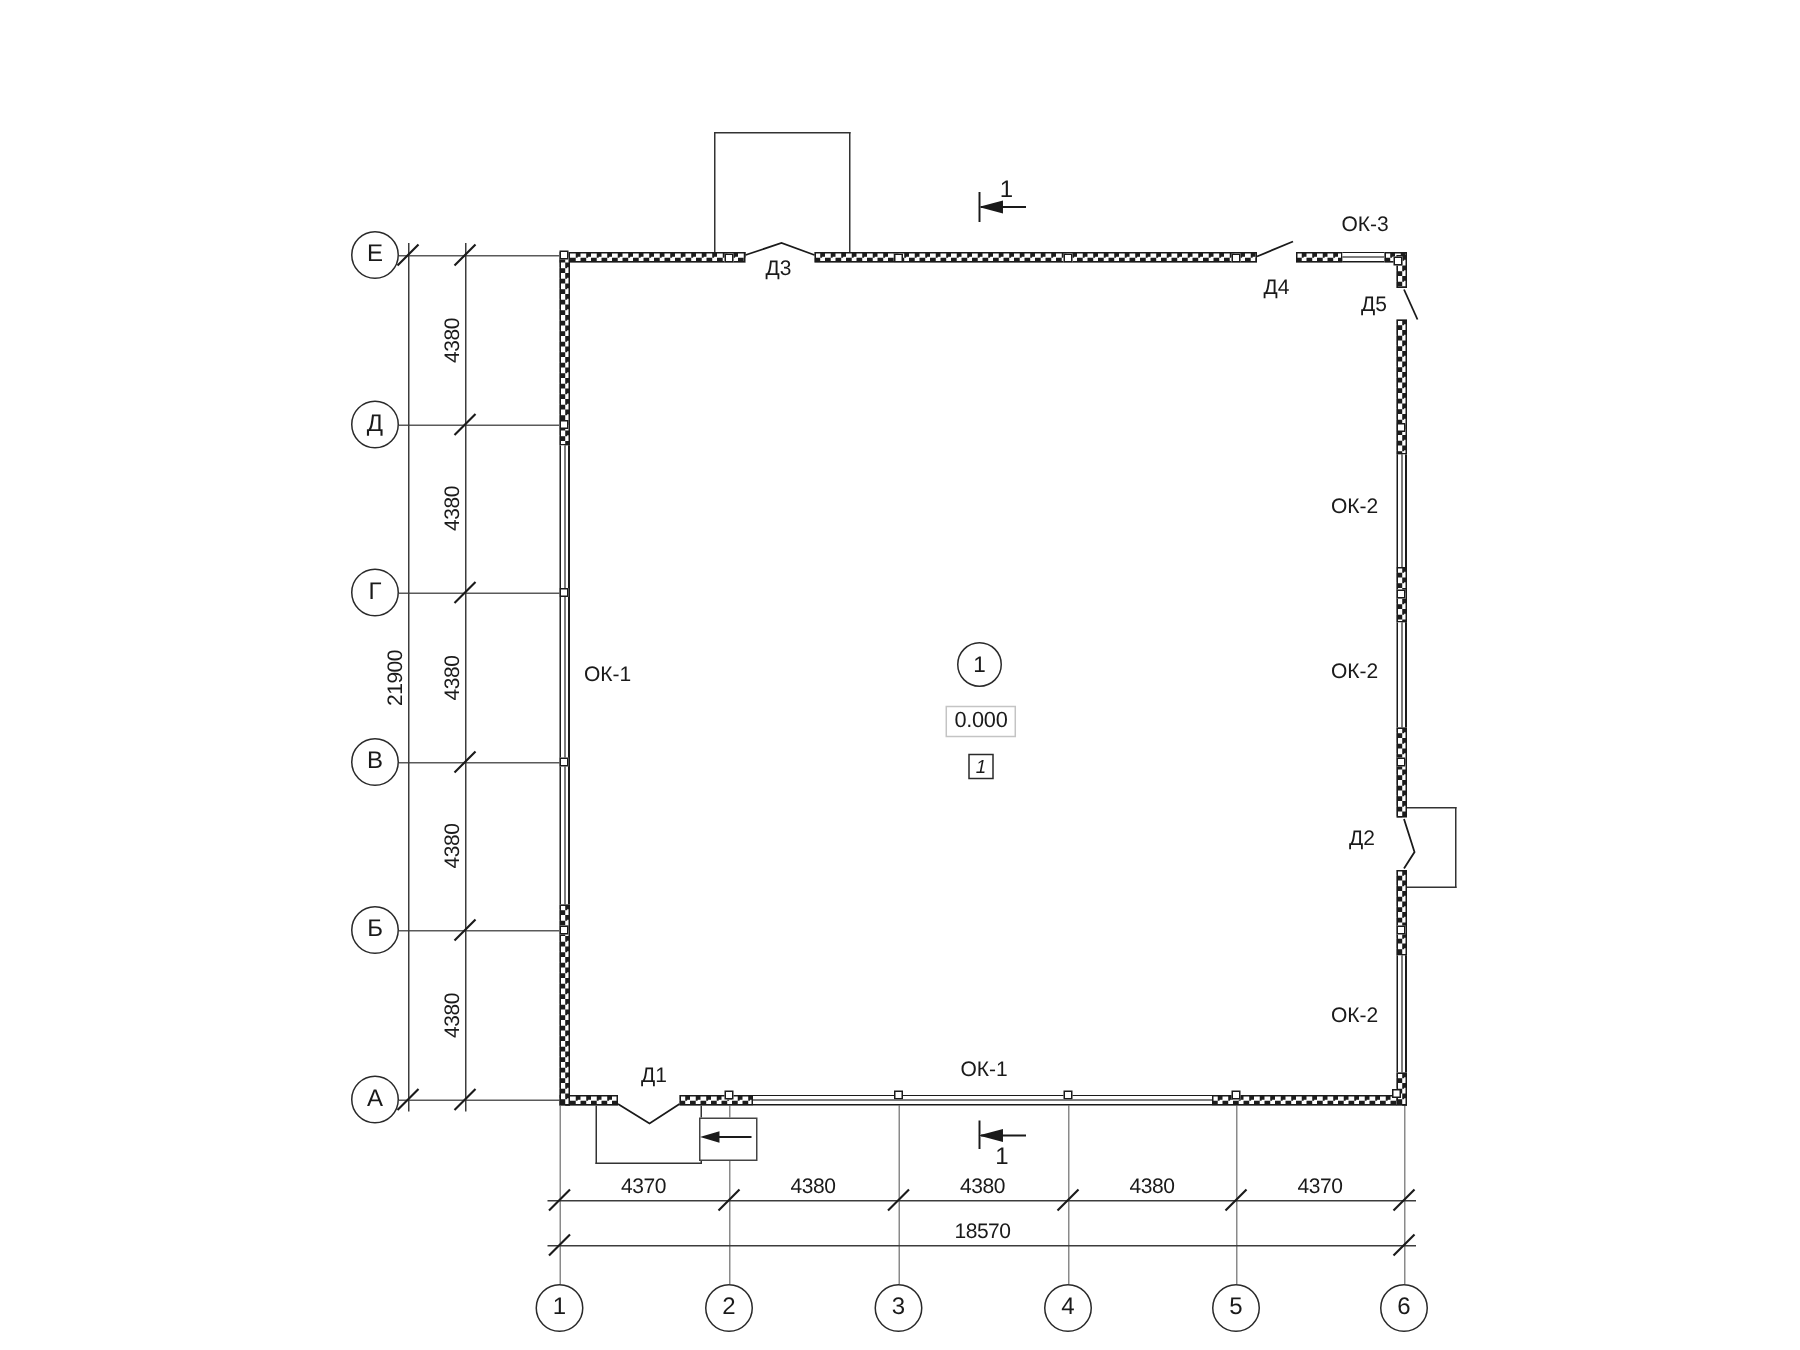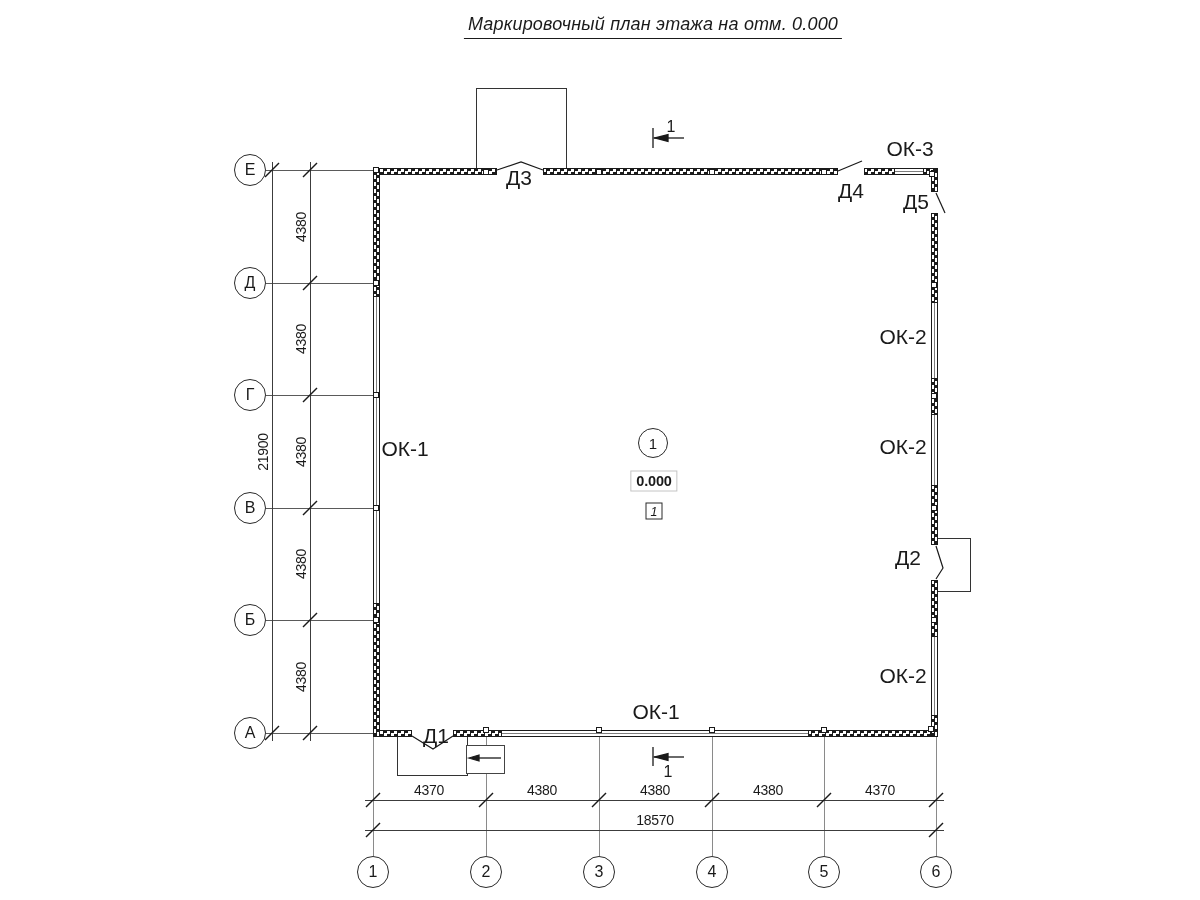--- a/index.html
+++ b/index.html
@@ -35,43 +35,42 @@
   .win-v{position:absolute;width:7px;
     background:linear-gradient(to right,#1a1a1a 0 1px,#fff 1px 2.8px,#7d7d7d 2.8px 4.2px,#fff 4.2px 6px,#1a1a1a 6px 7px);}
   .mk{position:absolute;width:6px;height:6px;background:#fff;border:1px solid #1a1a1a;box-sizing:border-box;}
   
   .porch{position:absolute;background:#fff;}
   .porch.top{border:1.4px solid #333;border-bottom:none;}
   .porch.bottom{border:1.4px solid #333;border-top:none;}
   .porch.right{border:1.4px solid #333;border-left:none;}
   .steps{position:absolute;border:1px solid #444;background:#fff;}
   
-  .lbl{position:absolute;transform:translate(-50%,-50%);font-size:21px;white-space:nowrap;}
+  .lbl{position:absolute;transform:translate(-50%,-50%);font-size:14px;white-space:nowrap;}
   .sec-num{position:absolute;transform:translate(-50%,-50%);font-size:16px;}
   .room-circle{
     position:absolute;width:30px;height:30px;border:1.2px solid #2a2a2a;border-radius:50%;
     background:#fff;display:flex;align-items:center;justify-content:center;font-size:15px;box-sizing:border-box;
   }
   .elev-box{
     position:absolute;border:1px solid #c4c4c4;background:#fff;font-size:14.5px;
-    padding:1px 5px 2px 5px;transform:translate(-50%,-50%);letter-spacing:-.2px;font-weight:bold;
+    padding:1px 5px 2px 5px;transform:translate(-50%,-50%);letter-spacing:-.2px;
   }
   .zone-box{
     position:absolute;width:17px;height:17px;border:1px solid #2a2a2a;background:#fff;
     transform:translate(-50%,-50%);display:flex;align-items:center;justify-content:center;
     font-size:12.5px;font-style:italic;box-sizing:border-box;
   }
   svg.overlay{position:absolute;left:0;top:0;pointer-events:none;}
 </style>
 </head>
 <body>
 
 <div class="canvas">
 
-  <div class="title">Маркировочный план этажа на отм. 0.000</div>
 
   <div class="axline-h" style="left:266px;top:170px;width:114px"></div>
   <div class="axline-h" style="left:266px;top:283px;width:114px"></div>
   <div class="axline-h" style="left:266px;top:395px;width:114px"></div>
   <div class="axline-h" style="left:266px;top:508px;width:114px"></div>
   <div class="axline-h" style="left:266px;top:620px;width:114px"></div>
   <div class="axline-h" style="left:266px;top:733px;width:114px"></div>
 
   <div class="axline-v" style="left:373px;top:737px;height:119px"></div>
   <div class="axline-v" style="left:486px;top:737px;height:119px"></div>
@@ -209,21 +208,21 @@
 
   <div class="sec-num" style="left:671px;top:127px">1</div>
   <div class="sec-num" style="left:668px;top:772px">1</div>
 
   <div class="lbl" style="left:405px;top:449px">ОК-1</div>
   <div class="lbl" style="left:656px;top:712px">ОК-1</div>
   <div class="lbl" style="left:903px;top:337px">ОК-2</div>
   <div class="lbl" style="left:903px;top:447px">ОК-2</div>
   <div class="lbl" style="left:903px;top:676px">ОК-2</div>
   <div class="lbl" style="left:910px;top:149px">ОК-3</div>
-  <div class="lbl" style="left:436px;top:736px">Д1</div>
+  <div class="lbl" style="left:436px;top:716px">Д1</div>
   <div class="lbl" style="left:908px;top:558px">Д2</div>
   <div class="lbl" style="left:519px;top:178px">Д3</div>
   <div class="lbl" style="left:851px;top:191px">Д4</div>
   <div class="lbl" style="left:916px;top:202px">Д5</div>
 
   <div class="room-circle" style="left:638px;top:428px">1</div>
   <div class="elev-box" style="left:654px;top:481px">0.000</div>
   <div class="zone-box" style="left:654px;top:511px">1</div>
 
 </div>

